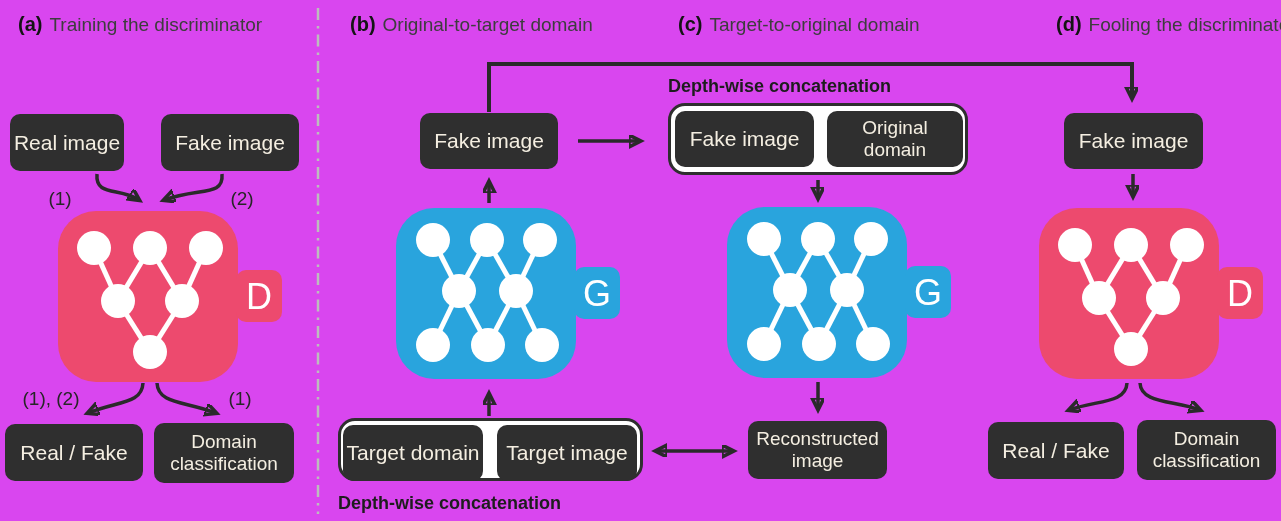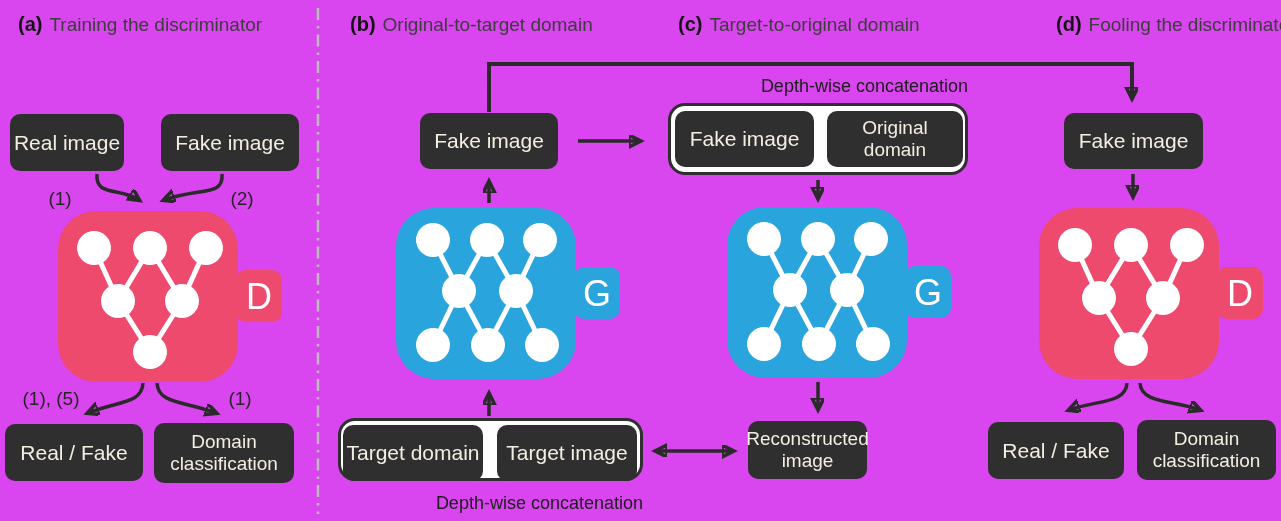--- a/index.html
+++ b/index.html
@@ -47,24 +47,24 @@
 
   .concat-container {
     position: absolute;
     background: #ffffff;
     border: 3px solid #2f2f2f;
     border-radius: 17px;
     box-sizing: border-box;
   }
   .concat-label {
     position: absolute;
-    font-weight: 400;
+    font-weight: 700;
     font-size: 18px;
     color: #1d1d1d;
-    text-align: right;
+    text-align: left;
   }
   .num-label {
     position: absolute;
     font-size: 19px;
     color: #262626;
     text-align: center;
     white-space: nowrap;
   }
   .blob { position: absolute; }
   .blob text {
@@ -146,21 +146,21 @@
       <circle cx="36" cy="37" r="17"></circle>
         <circle cx="92" cy="37" r="17"></circle>
         <circle cx="148" cy="37" r="17"></circle>
       <circle cx="60" cy="90" r="17"></circle>
         <circle cx="124" cy="90" r="17"></circle>
       <circle cx="92" cy="141" r="17"></circle>
     </g>
     <text x="201" y="98">D</text>
   </svg>
 
-  <div class="num-label" style="left:16px;top:388px;width:70px">(1), (5)</div>
+  <div class="num-label" style="left:16px;top:388px;width:70px">(1), (2)</div>
   <div class="num-label" style="left:220px;top:388px;width:40px">(1)</div>
 
   <div class="box" style="left:5px;top:424px;width:138px;height:57px">Real / Fake</div>
   <div class="box small" style="left:154px;top:423px;width:140px;height:60px">Domain classification</div>
 
   <div class="box" style="left:420px;top:113px;width:138px;height:56px">Fake image</div>
 
   <svg class="blob" style="left:396px;top:208px" width="226" height="172" viewBox="0 0 226 172">
     <g fill="#29A4DD">
       <rect x="0" y="0" width="180" height="171" rx="38"></rect>
@@ -222,21 +222,21 @@
         <circle cx="144" cy="32" r="17"></circle>
       <circle cx="63" cy="83" r="17"></circle>
         <circle cx="120" cy="83" r="17"></circle>
       <circle cx="37" cy="137" r="17"></circle>
         <circle cx="92" cy="137" r="17"></circle>
         <circle cx="146" cy="137" r="17"></circle>
     </g>
     <text x="201" y="98">G</text>
   </svg>
 
-  <div class="box small" style="left:748px;top:421px;width:119px;height:58px">Reconstructed image</div>
+  <div class="box small" style="left:748px;top:421px;width:139px;height:58px">Reconstructed image</div>
 
   <div class="box" style="left:1064px;top:113px;width:139px;height:56px">Fake image</div>
 
   <svg class="blob" style="left:1039px;top:208px" width="226" height="172" viewBox="0 0 226 172">
     <g fill="#ED4A6E">
       <rect x="0" y="0" width="180" height="171" rx="38"></rect>
       <rect x="178" y="59" width="46" height="52" rx="10"></rect>
     </g>
     <g>
       <line x1="36" y1="37" x2="60" y2="90"></line>

